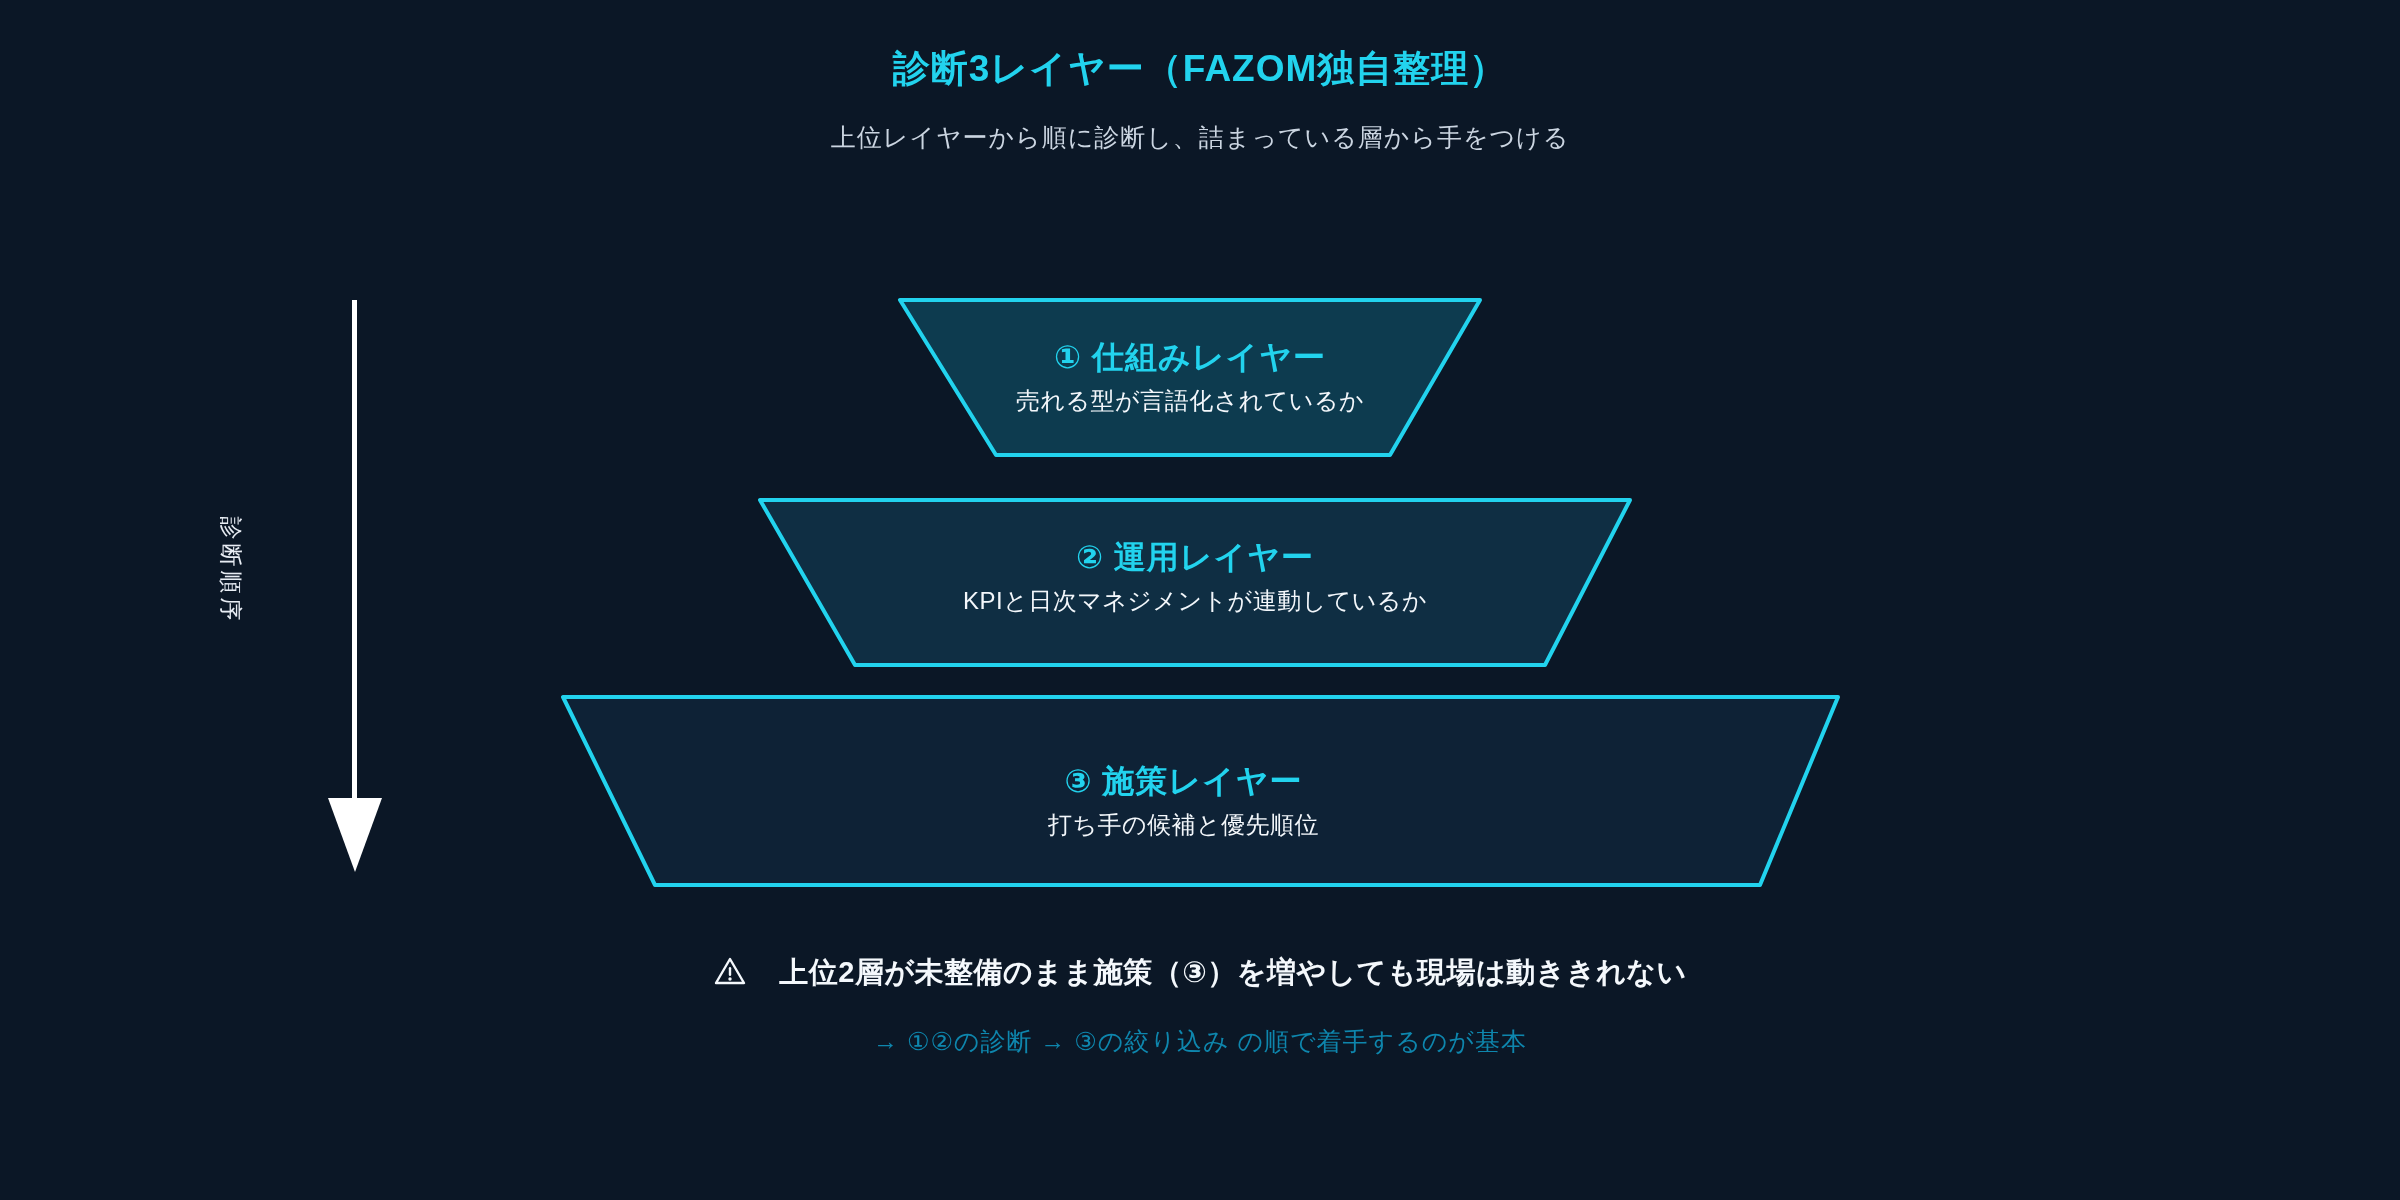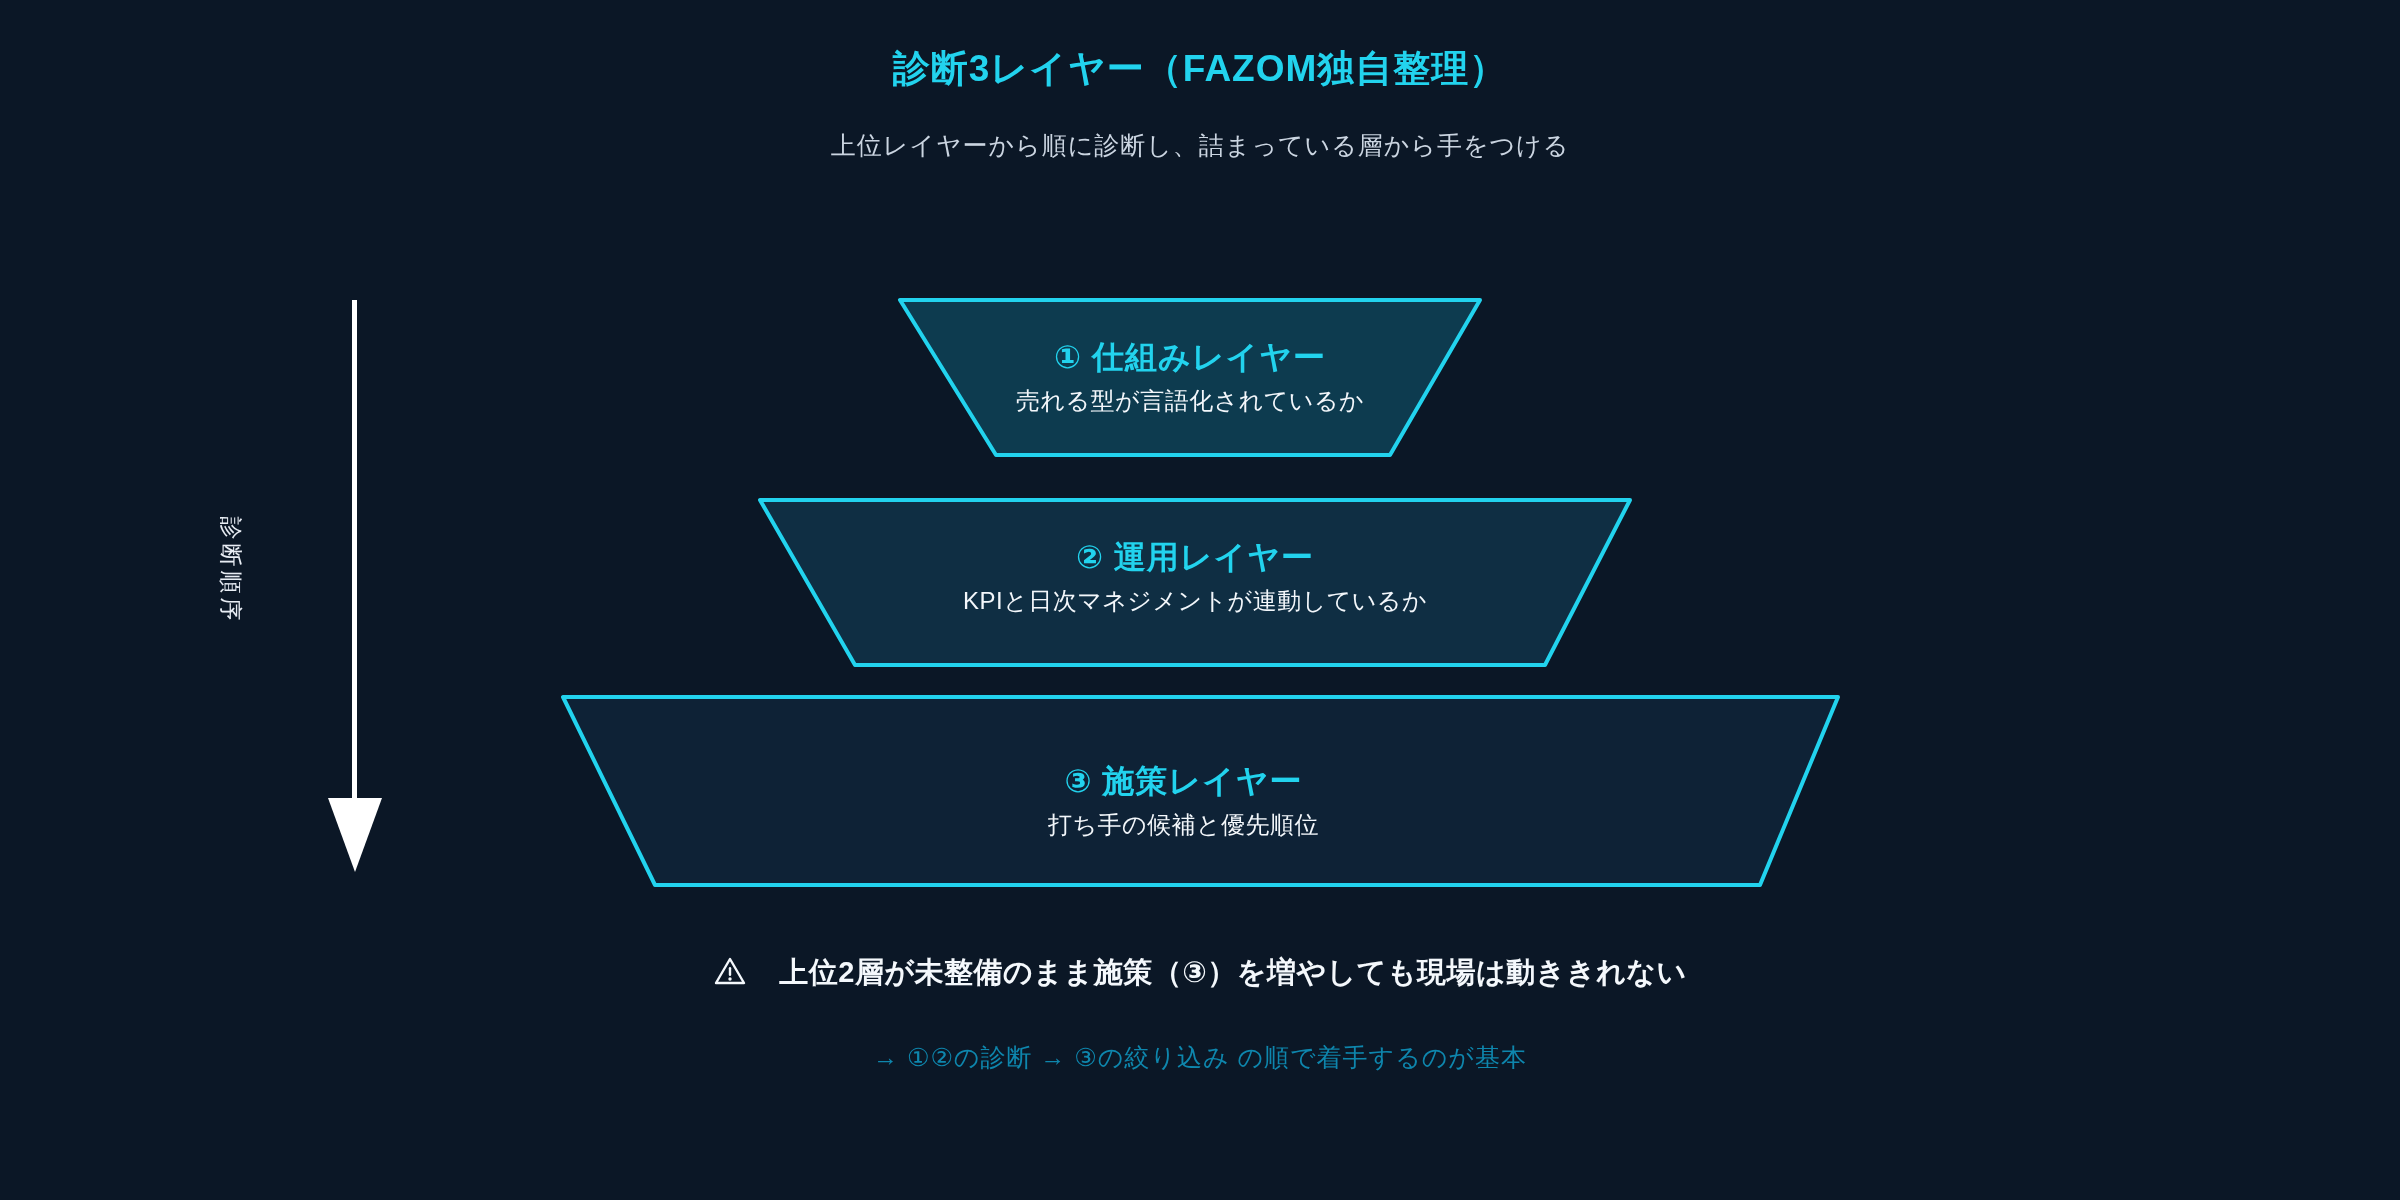--- a/index.html
+++ b/index.html
@@ -31,21 +31,21 @@
   #page-title {
     margin: 0;
     padding-top: 48px;
     font-size: 37px;
     font-weight: bold;
     letter-spacing: 1px;
     color: #22d3ee;
     line-height: 1.15;
   }
   #page-subtitle {
-    margin: 8px;
+    margin: 0;
     padding-top: 30px;
     font-size: 25px;
     font-weight: normal;
     letter-spacing: 1px;
     color: #cbd5e1;
     line-height: 1.3;
   }
 
   
   #flow-axis {
@@ -127,21 +127,21 @@
   }
   #warning-icon { display: block; }
   #warning-text {
     font-size: 29px;
     font-weight: bold;
     color: #f4f8fc;
     letter-spacing: 0.5px;
     line-height: 1.2;
   }
   #footer-note {
-    margin-top: 52px;
+    margin-top: 36px;
     font-size: 25px;
     font-weight: normal;
     color: #0e86ad;
     letter-spacing: 1px;
     line-height: 1.25;
   }
 </style>
 </head>
 <body>
 

